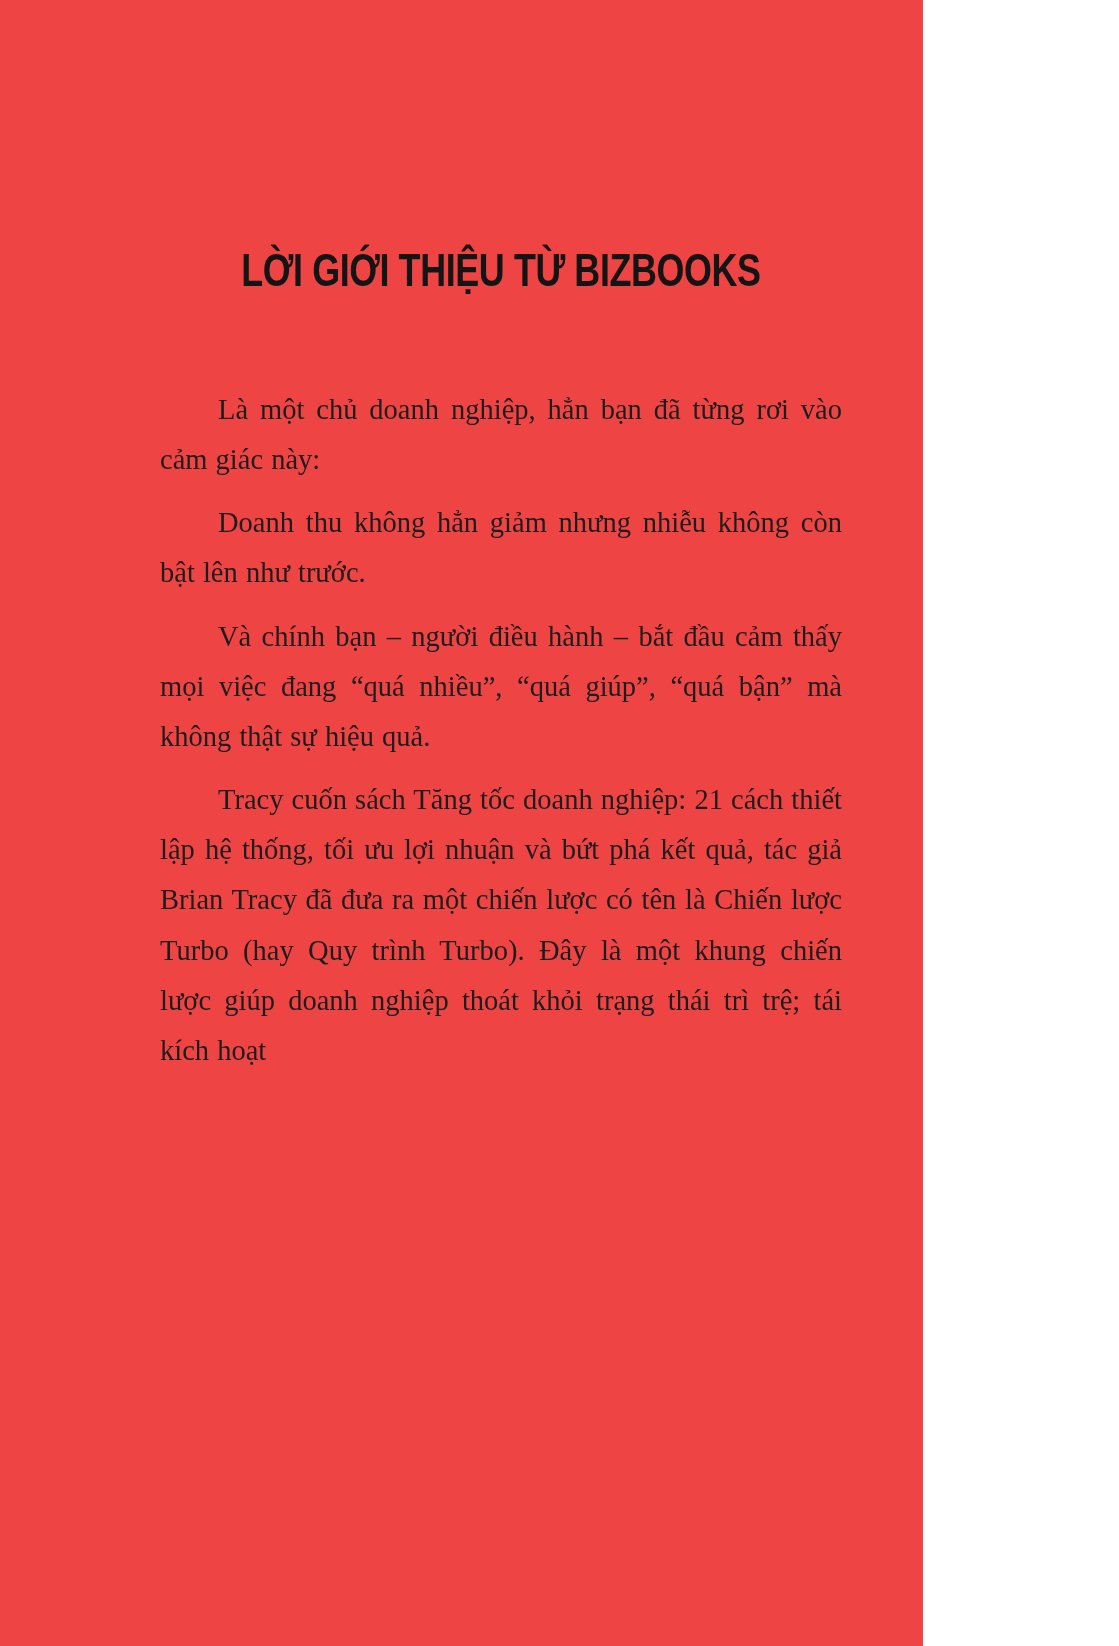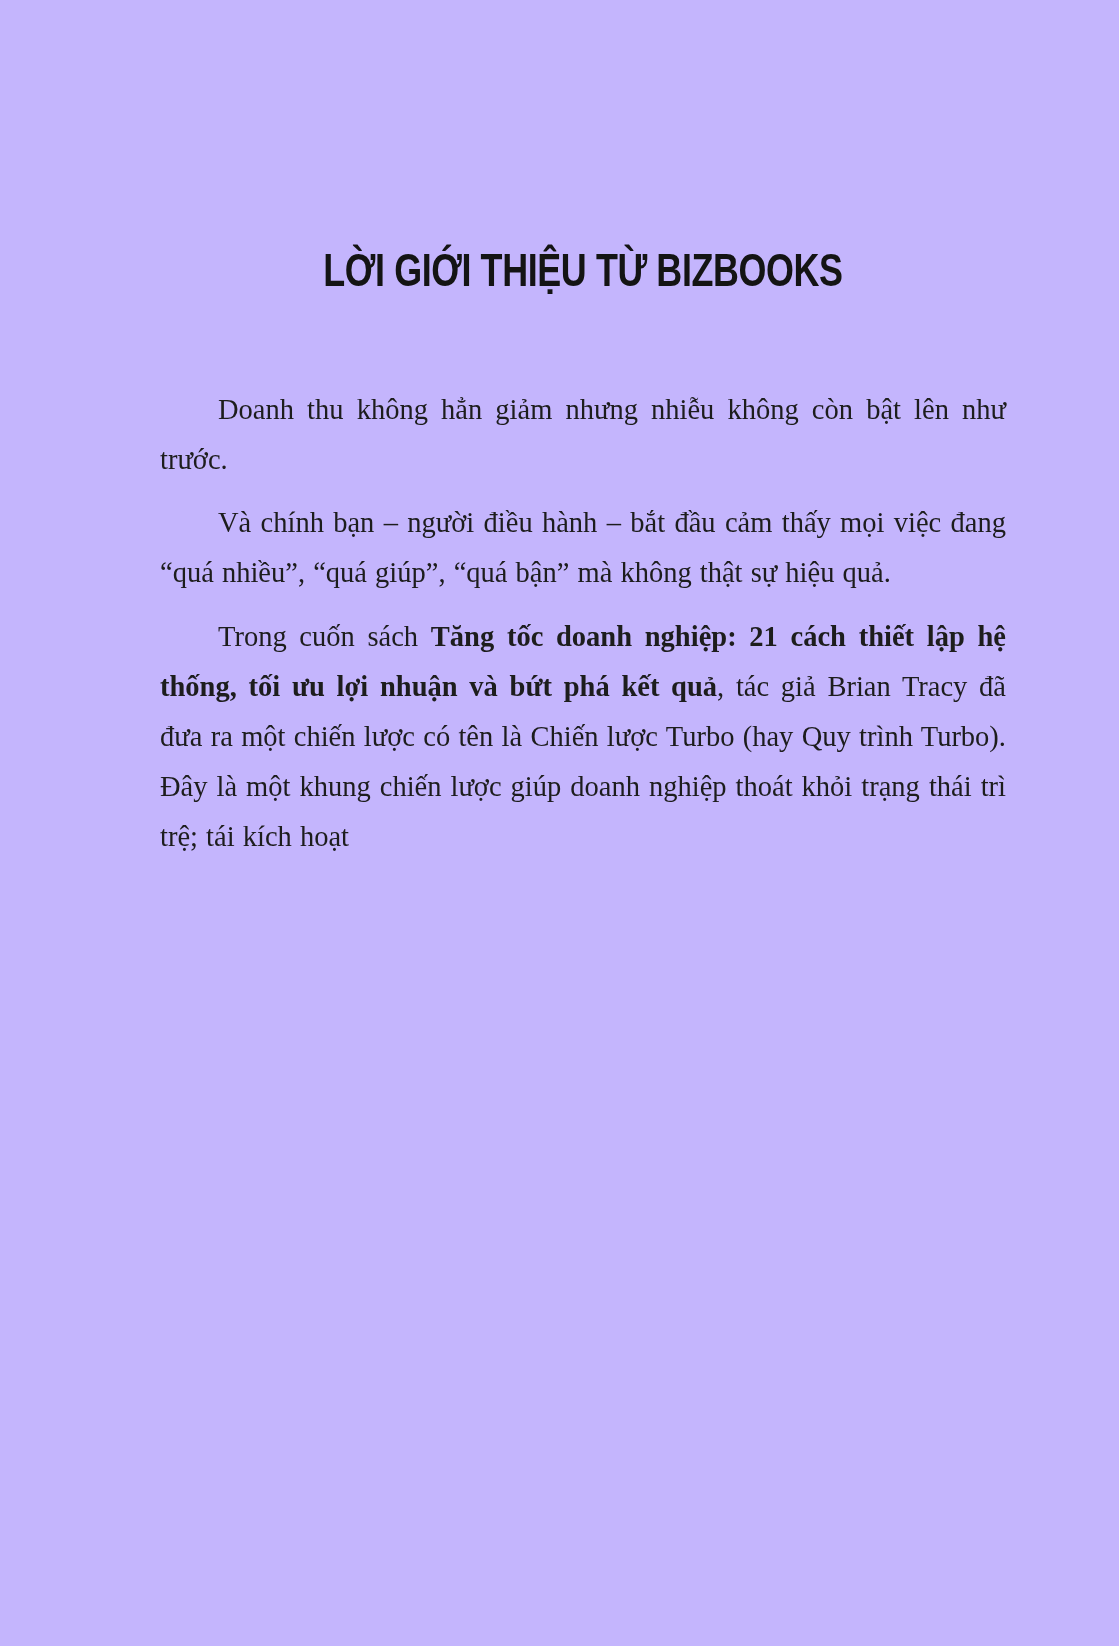--- a/index.html
+++ b/index.html
@@ -5,24 +5,24 @@
   * { margin: 0; padding: 0; box-sizing: border-box; }
   html, body { background: #ffffff; }
   body {
     width: 1119px;
     height: 1646px;
     overflow: hidden;
     font-family: "Liberation Serif", "DejaVu Serif", serif;
     color: #1c1c1c;
   }
   .page {
-    width: 1119px;
+    width: 923px;
     height: 1646px;
-    background: #c4b5fd;
-    padding: 243px 113px 0 160px;
+    background: #ef4444;
+    padding: 243px 81px 0 160px;
   }
   .title-wrap {
     text-align: center;
     margin-bottom: 88px;
     white-space: nowrap;
   }
   .title-inner {
     display: inline-block;
     font-family: "Liberation Sans", "DejaVu Sans", sans-serif;
     font-weight: 900;
@@ -35,39 +35,40 @@
   .body-text p {
     font-size: 28.5px;
     line-height: 1.76;
     text-align: justify;
     text-indent: 58px;
     color: #1d1d1d;
     margin-bottom: 13px;
     word-spacing: 1px;
   }
   .body-text p:last-child { margin-bottom: 0; }
-  .bold-run { font-weight: bold; }
+  .bold-run { font-weight: normal; }
 </style>
 </head>
 <body>
 
 <div class="page">
 
   <h1 class="title-wrap">
     <span class="title-inner">LỜI GIỚI THIỆU TỪ BIZBOOKS</span>
   </h1>
 
   <div class="body-text">
 
+    <p>Là một chủ doanh nghiệp, hẳn bạn đã từng rơi vào cảm giác này:</p>
 
 
     <p>Doanh thu không hẳn giảm nhưng nhiễu không còn bật lên như trước.</p>
 
 
     <p>Và chính bạn – người điều hành – bắt đầu cảm thấy mọi việc đang “quá nhiều”, “quá giúp”, “quá bận” mà không thật sự hiệu quả.</p>
 
 
 
-    <p><span>Trong cuốn sách </span><span class="bold-run">Tăng tốc doanh nghiệp: 21 cách thiết lập hệ thống, tối ưu lợi nhuận và bứt phá kết quả</span><span>, tác giả Brian Tracy đã đưa ra một chiến lược có tên là Chiến lược Turbo (hay Quy trình Turbo). Đây là một khung chiến lược giúp doanh nghiệp thoát khỏi trạng thái trì trệ; tái kích hoạt</span></p>
+    <p><span>Tracy cuốn sách </span><span class="bold-run">Tăng tốc doanh nghiệp: 21 cách thiết lập hệ thống, tối ưu lợi nhuận và bứt phá kết quả</span><span>, tác giả Brian Tracy đã đưa ra một chiến lược có tên là Chiến lược Turbo (hay Quy trình Turbo). Đây là một khung chiến lược giúp doanh nghiệp thoát khỏi trạng thái trì trệ; tái kích hoạt</span></p>
 
   </div>
 
 </div>
 
 </body></html>

